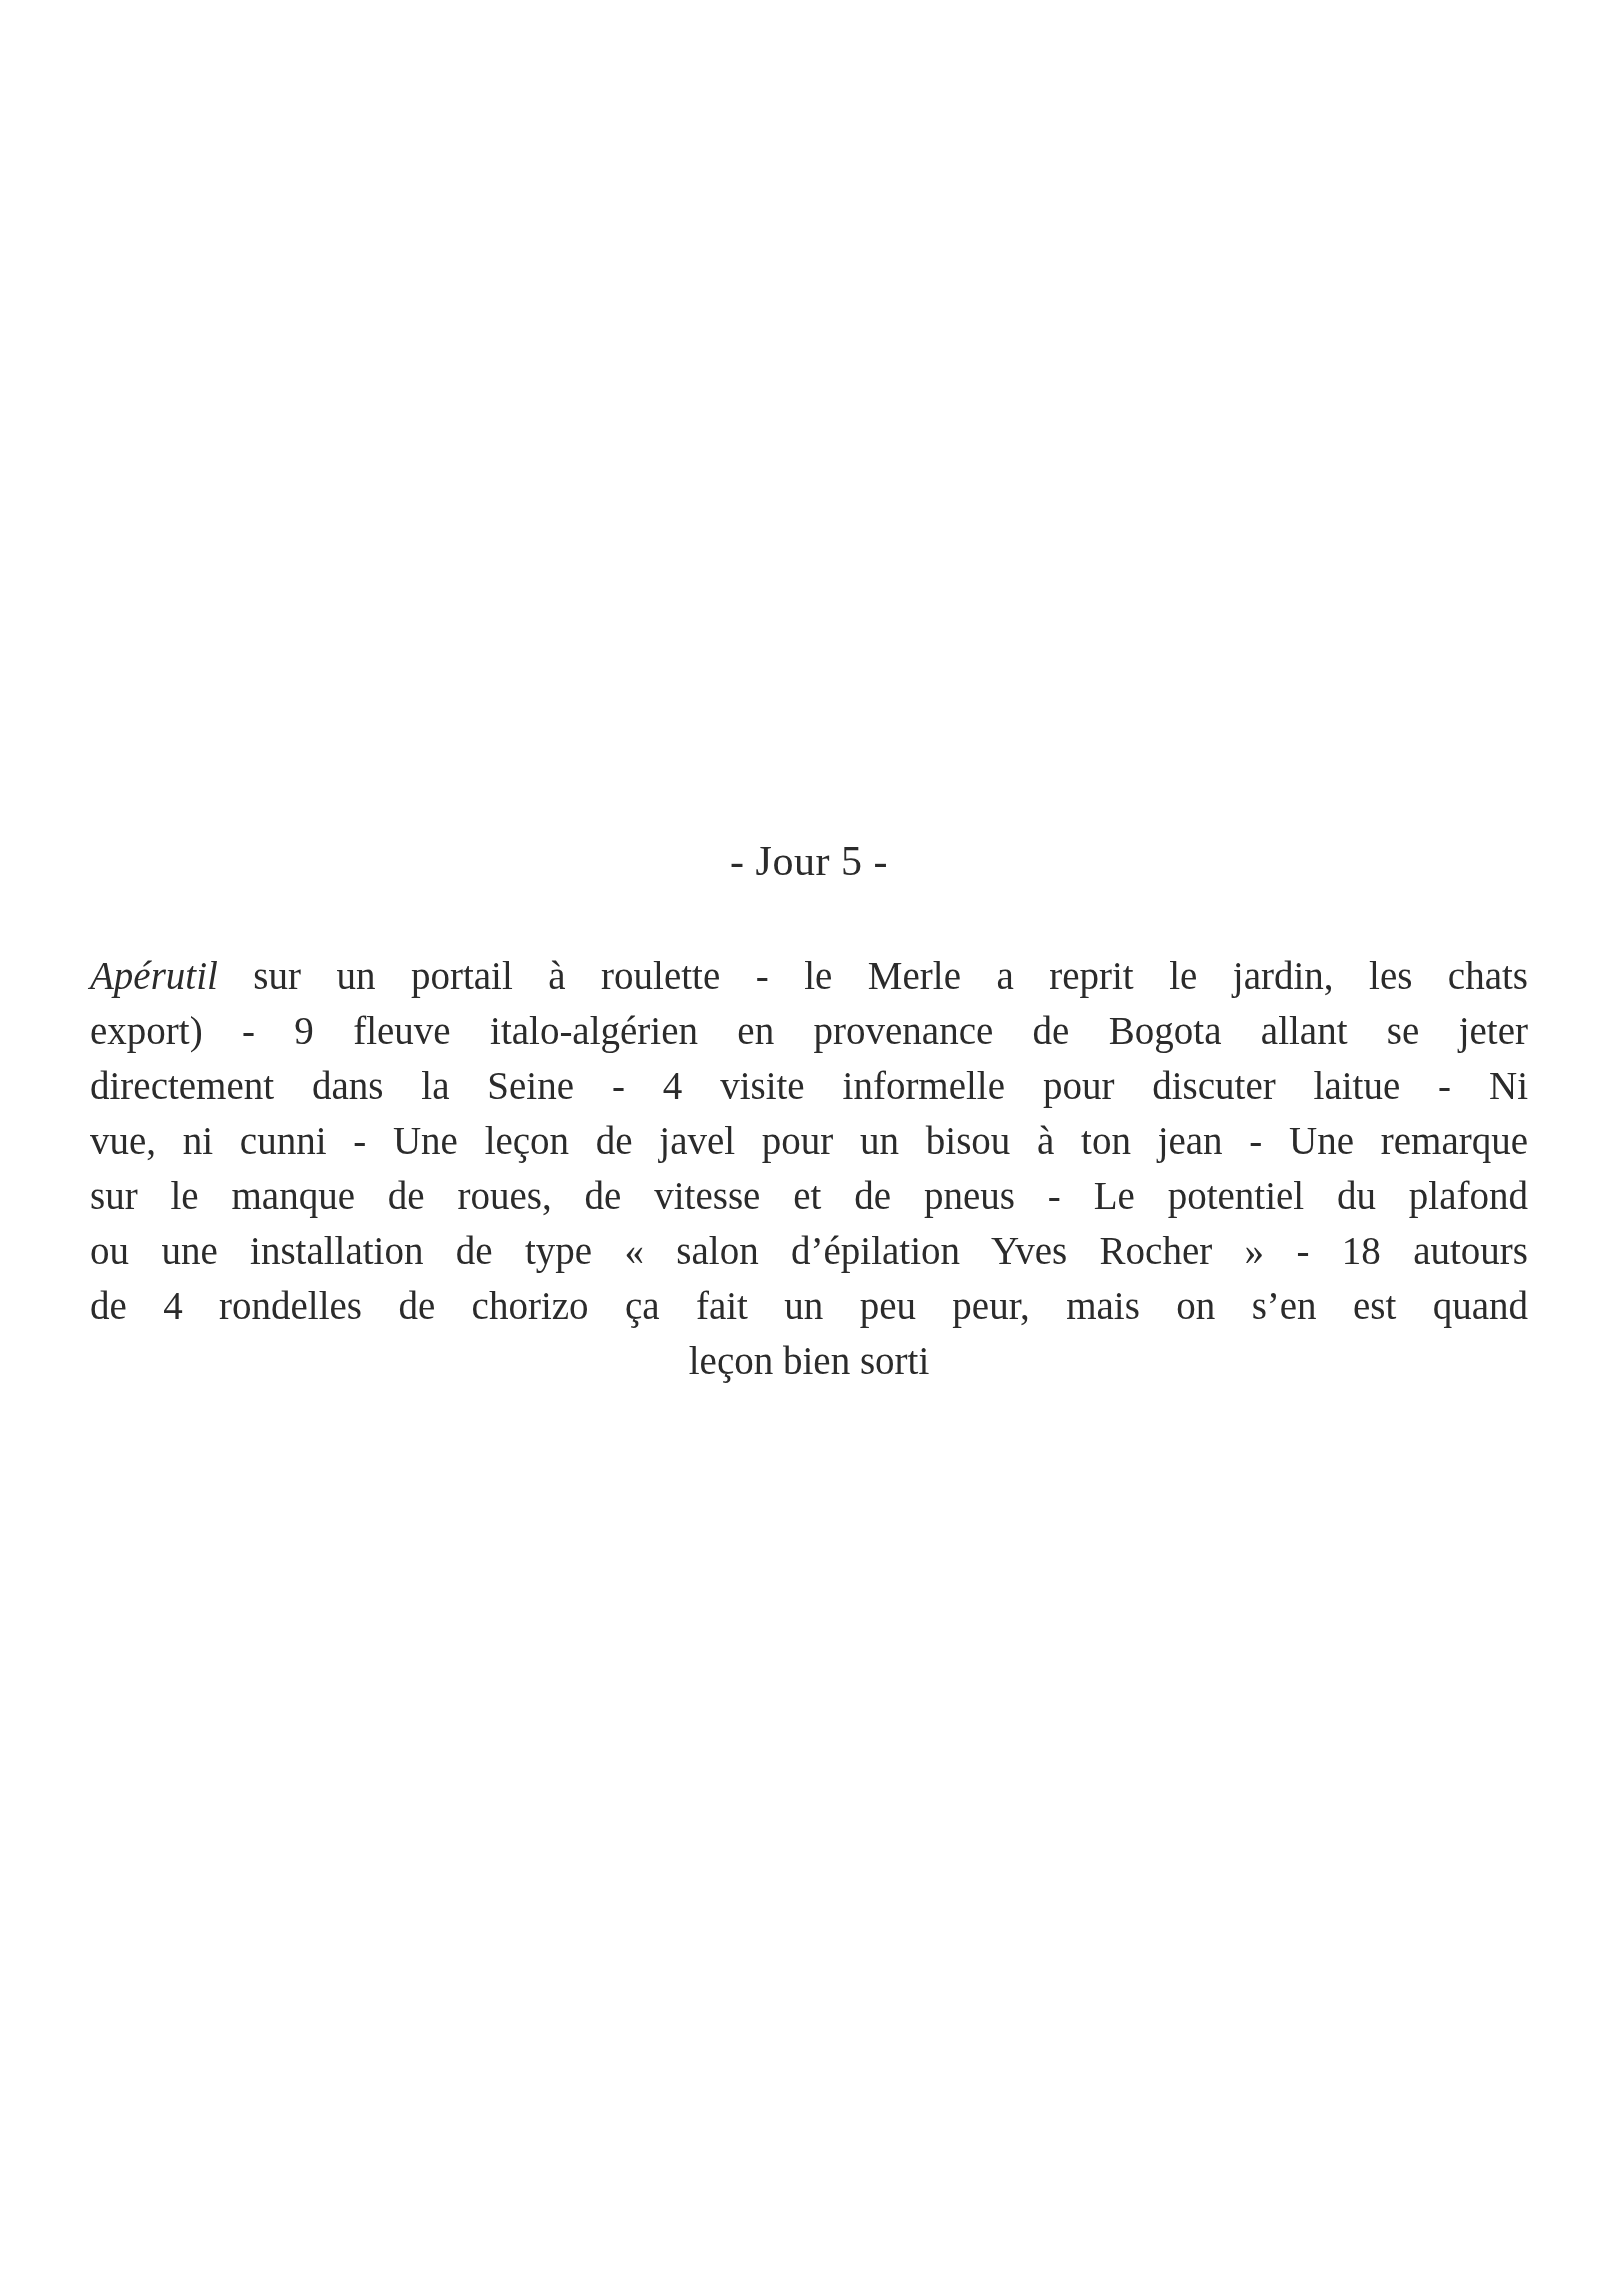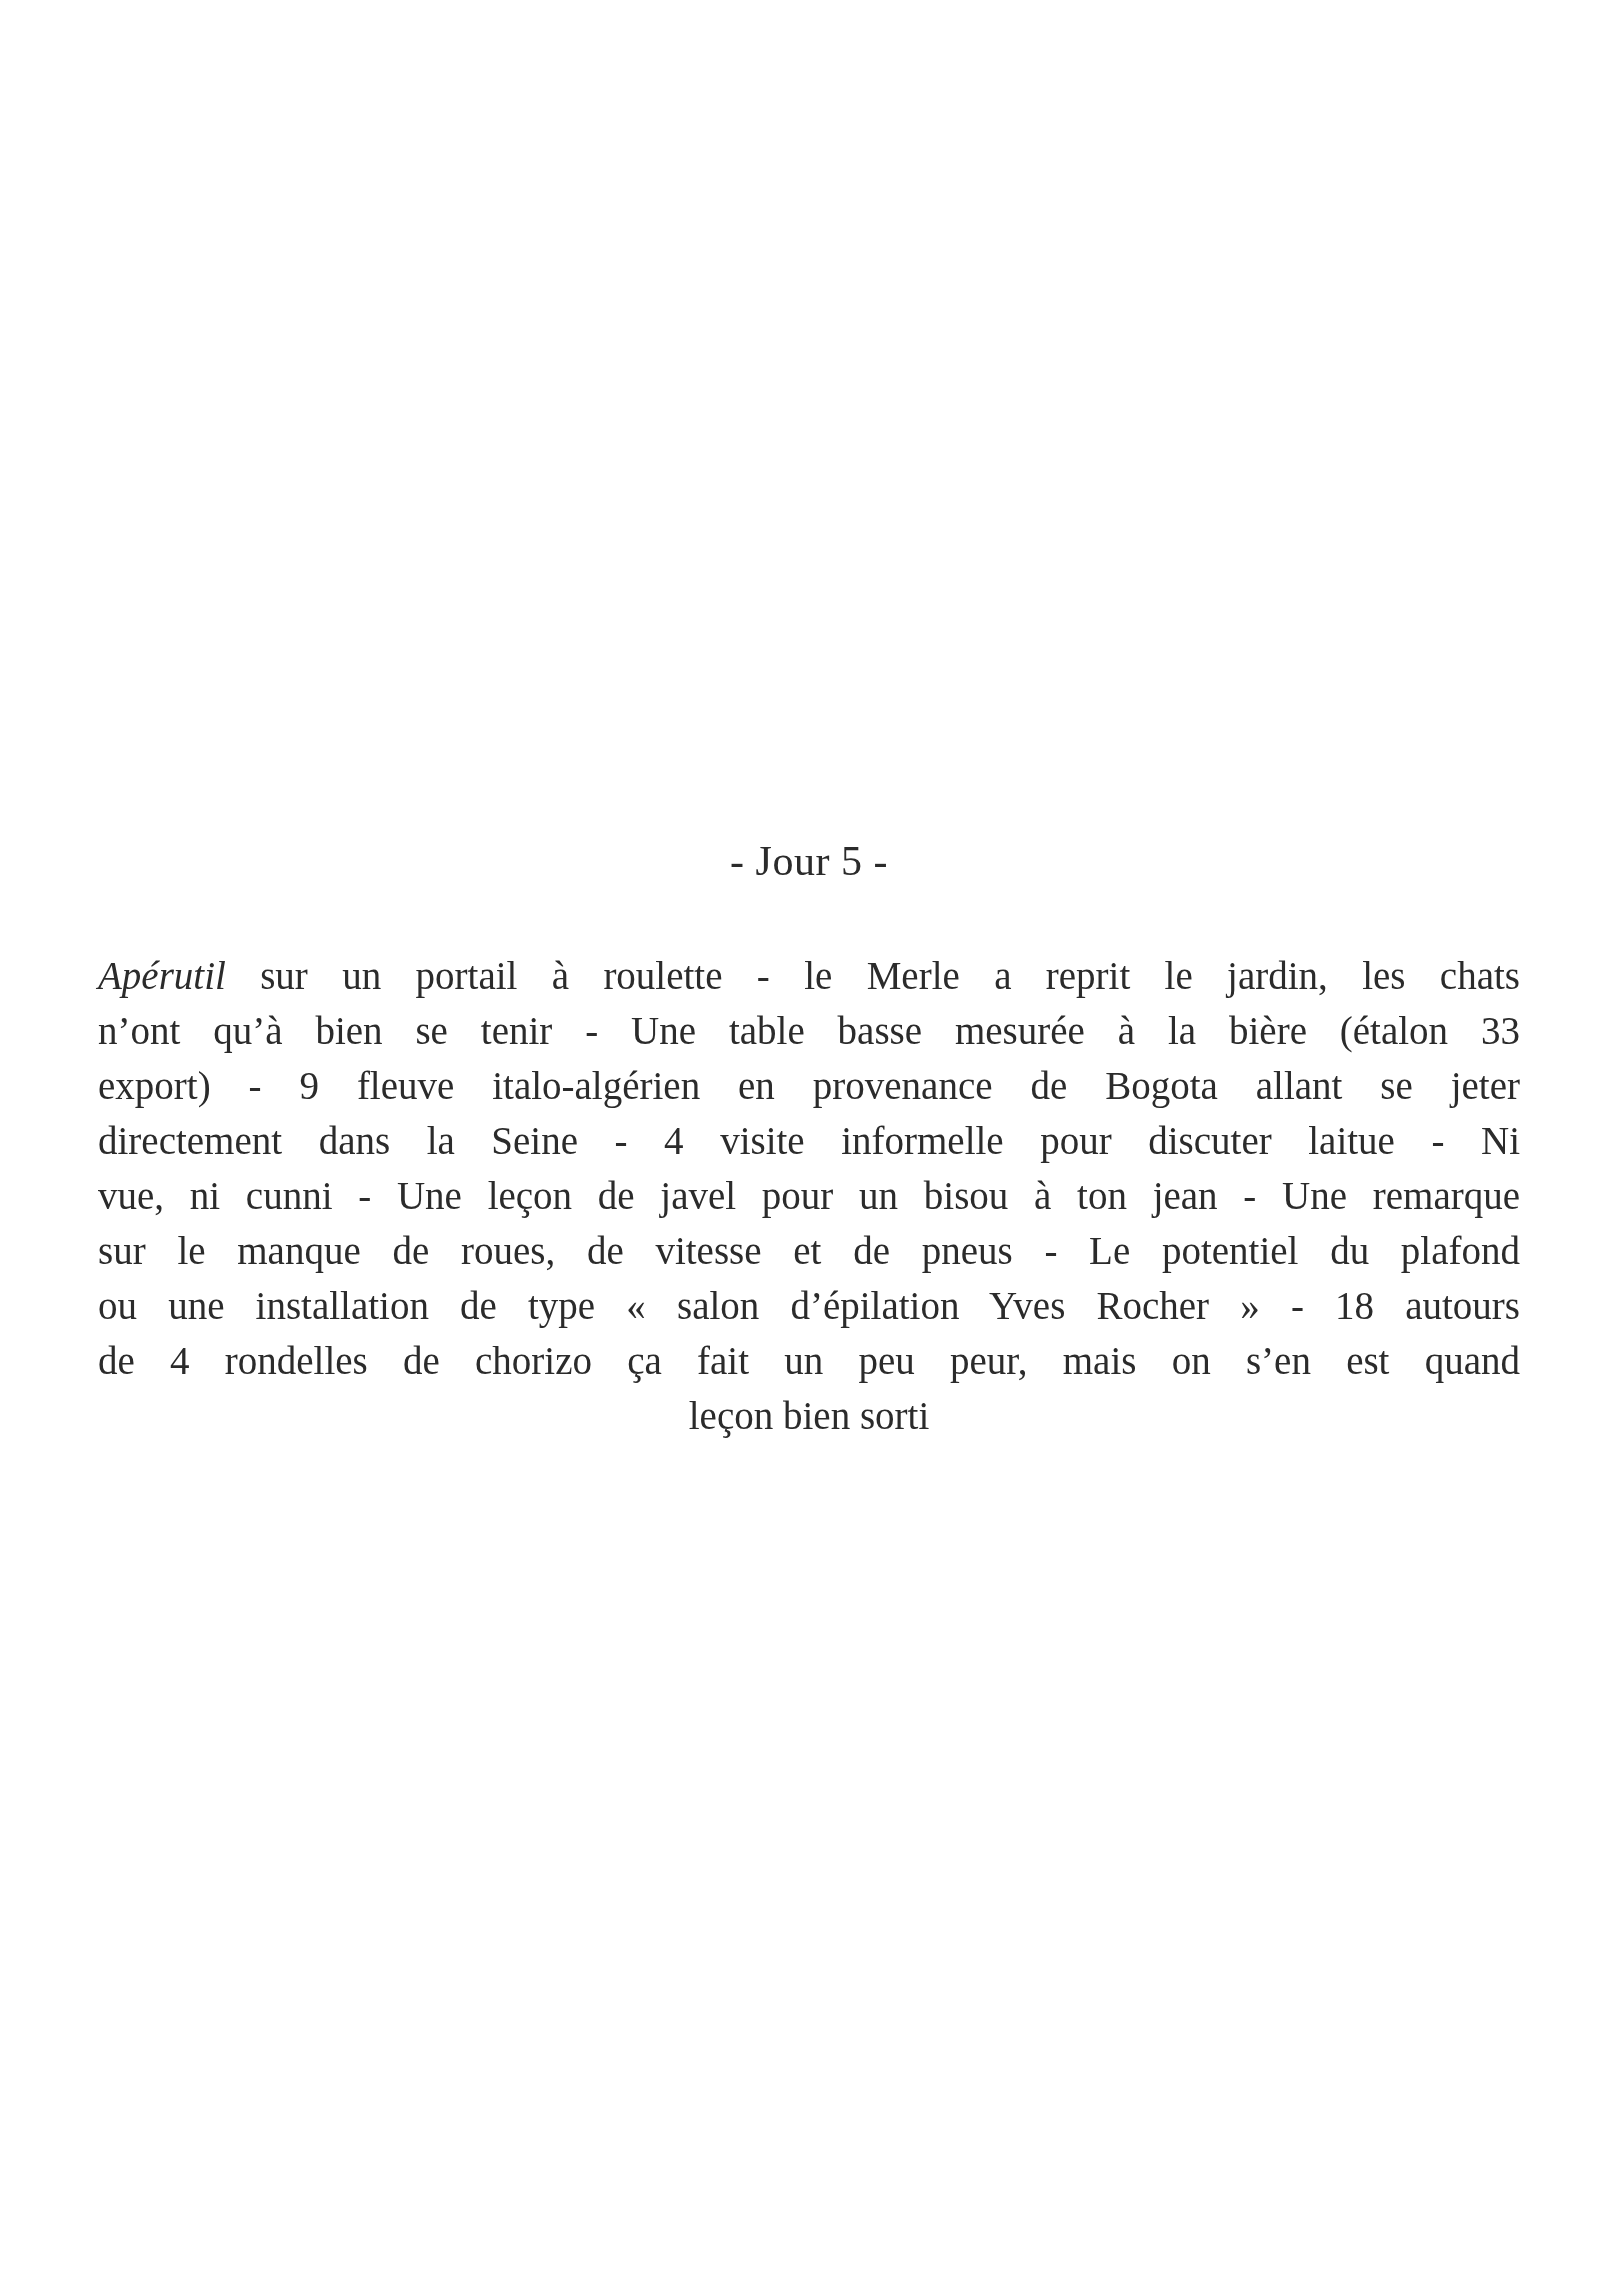--- a/index.html
+++ b/index.html
@@ -24,21 +24,21 @@
   }
   .title {
     font-size: 42px;
     font-weight: normal;
     line-height: 55px;
     text-align: center;
     margin: 0 0 59px 0;
     letter-spacing: 0.5px;
   }
   .para {
-    margin: 8px;
+    margin: 0;
     font-size: 39px;
     line-height: 55px;
   }
   .line {
     display: block;
     text-align: justify;
     text-align-last: justify;
     white-space: normal;
   }
   .line.center {
@@ -52,21 +52,20 @@
 </head>
 <body>
 
 <div class="page">
   <div class="content">
 
     <h1 class="title">- Jour 5 -</h1>
 
     <p class="para">
       <span class="line"><em class="lead-italic">Apérutil</em> <span>sur un portail à roulette - le Merle a reprit le jardin, les chats</span></span>
-      <span class="line">n’ont qu’à bien se tenir - Une table basse mesurée à la bière (étalon 33</span>
       <span class="line">export) - 9 fleuve italo-algérien en provenance de Bogota allant se jeter</span>
       <span class="line">directement dans la Seine - 4 visite informelle pour discuter laitue - Ni</span>
       <span class="line">vue, ni cunni - Une leçon de javel pour un bisou à ton jean - Une remarque</span>
       <span class="line">sur le manque de roues, de vitesse et de pneus - Le potentiel du plafond</span>
       <span class="line">ou une installation de type « salon d’épilation Yves Rocher » - 18 autours</span>
       <span class="line">de 4 rondelles de chorizo ça fait un peu peur, mais on s’en est quand</span>
       <span class="line center">leçon bien sorti</span>
     </p>
 
   </div>

